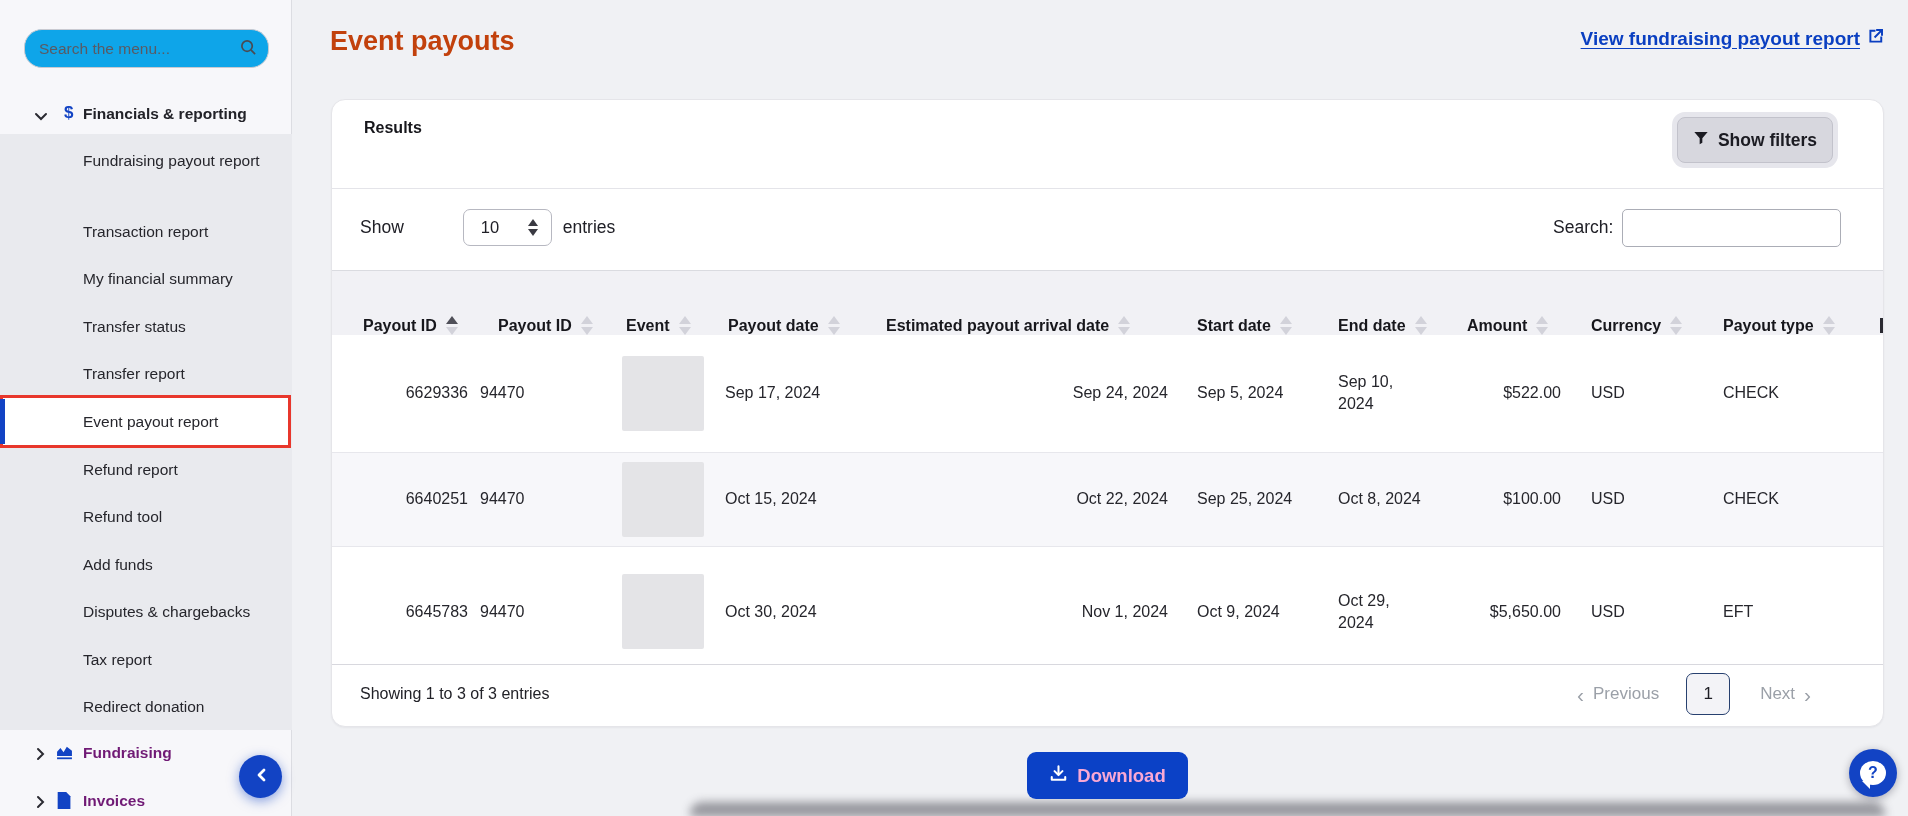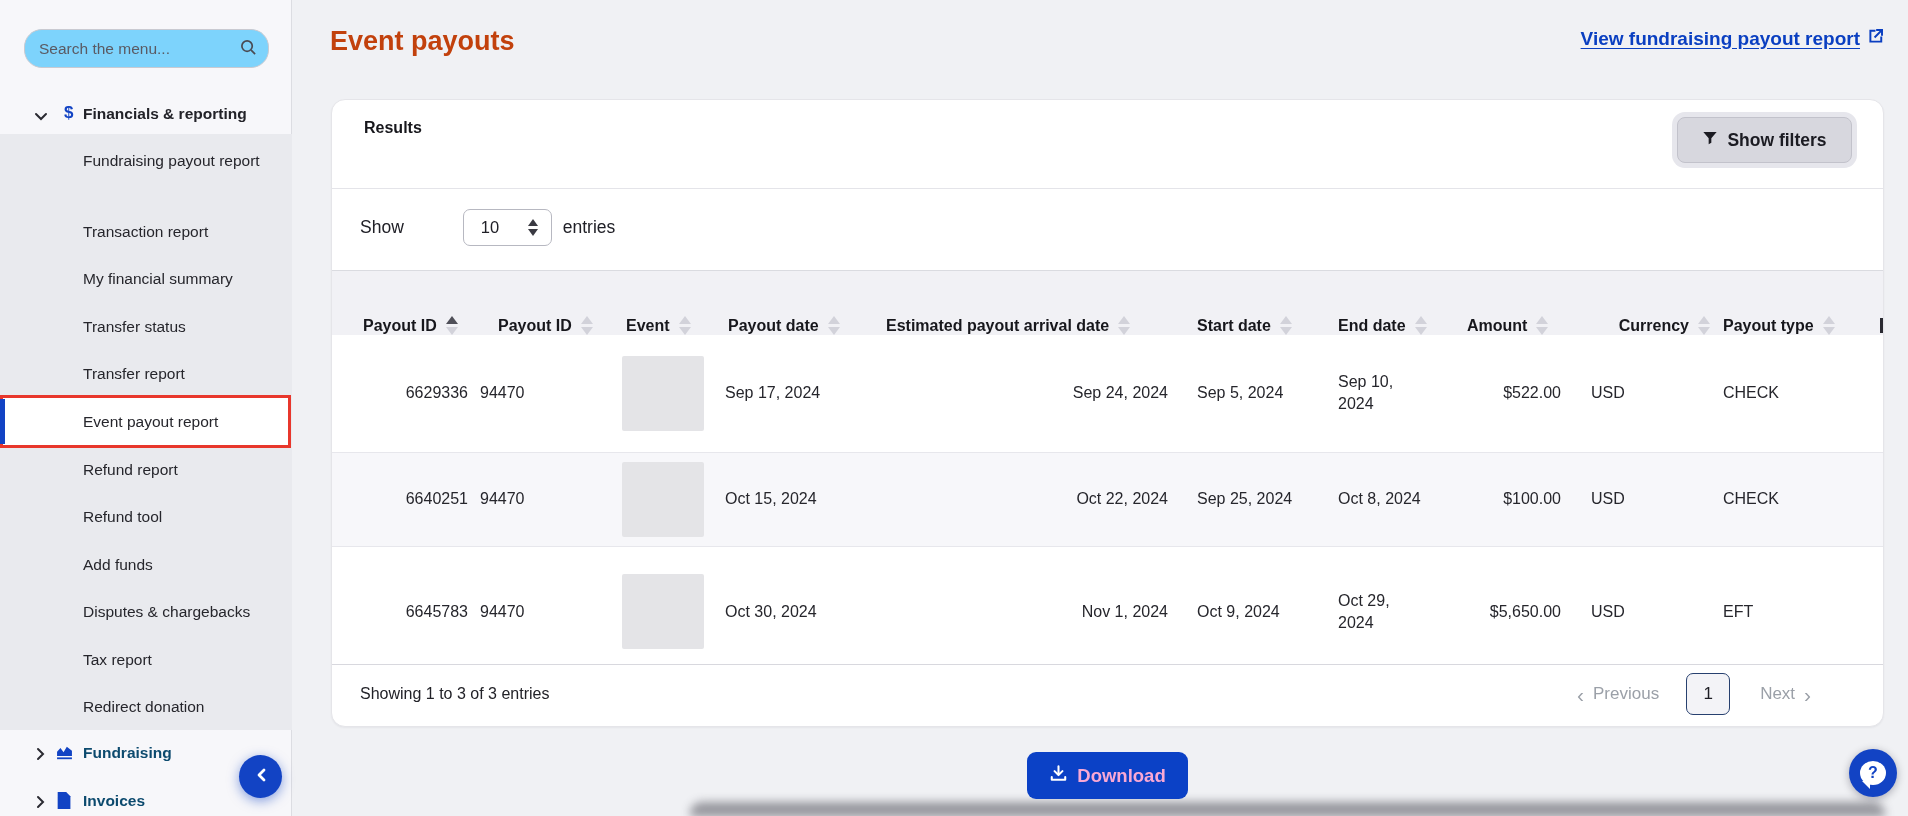--- a/index.html
+++ b/index.html
@@ -3,44 +3,44 @@
 <meta charset="utf-8">
 <style>
   * { margin:0; padding:0; box-sizing:border-box; }
   body { font-family:"Liberation Sans", sans-serif; background:#f0f1f4; }
   .stage { position:relative; width:1908px; height:816px; overflow:hidden; background:#f0f1f4; }
 
   
   .sidebar { position:absolute; left:0; top:0; width:292px; height:816px; background:#f7f7fa; border-right:1px solid #dcdde2; }
   .submenu-bg { position:absolute; left:0; top:134px; width:292px; height:596px; background:#e9eaee; }
   .menu-search { position:absolute; left:24px; top:29px; width:245px; height:39px; }
-  .menu-search input { width:100%; height:100%; border:1px solid #c9cad1; border-radius:18px; background:#7dd3fc; padding:0 38px 0 14px; font-size:15.5px; color:#3c3c44; font-family:"Liberation Sans",sans-serif; }
+  .menu-search input { width:100%; height:100%; border:1px solid #c9cad1; border-radius:18px; background:#0ea5e9; padding:0 38px 0 14px; font-size:15.5px; color:#3c3c44; font-family:"Liberation Sans",sans-serif; }
   .menu-search input::placeholder { color:#5a5a63; }
   .menu-search .mag { position:absolute; right:12px; top:10px; }
   .group-row { position:absolute; left:0; top:94px; width:292px; height:40px; cursor:pointer; }
   .group-row .chev { position:absolute; left:34px; top:14px; }
   .group-row .dollar { position:absolute; left:64px; top:9px; color:#1243c4; font-weight:700; font-size:17px; }
   .group-row .glabel { position:absolute; left:83px; top:11px; font-size:15.5px; font-weight:600; color:#222228; }
   .sub-item { position:absolute; left:83px; font-size:15.5px; color:#26262c; cursor:pointer; z-index:3; line-height:22px; }
   .active-box { position:absolute; left:0px; top:395px; width:291px; height:53px; background:#fff; border:3px solid #e8372c; z-index:2; }
   .accent-bar { position:absolute; left:0px; top:399px; width:5px; height:45px; background:#1243c4; z-index:4; }
   .bottom-row { position:absolute; left:0; width:292px; height:40px; cursor:pointer; }
   .bottom-row .chev { position:absolute; left:36px; top:13px; }
   .bottom-row .bicon { position:absolute; left:56px; top:10px; }
-  .bottom-row .blabel { position:absolute; left:83px; top:10px; font-size:15.5px; font-weight:600; color:#0c4a6e; }
+  .bottom-row .blabel { position:absolute; left:83px; top:10px; font-size:15.5px; font-weight:600; color:#701a75; }
   .collapse-btn { position:absolute; left:239px; top:755px; width:43px; height:43px; border-radius:50%; background:#1243c4; border:none; display:flex; align-items:center; justify-content:center; cursor:pointer; box-shadow:0 3px 12px rgba(18,67,196,.5); z-index:6; }
 
   
   .page-title { position:absolute; left:330px; top:26px; font-size:27px; font-weight:700; color:#c2410c; }
   .top-link { position:absolute; right:23px; top:27px; display:flex; align-items:center; gap:7px; color:#0a3fc1; font-size:19px; font-weight:700; text-decoration:underline; text-underline-offset:3px; cursor:pointer; }
 
   
   .card { position:absolute; left:331px; top:99px; width:1553px; height:628px; background:#fff; border:1px solid #e5e5e9; border-radius:14px; box-shadow:0 1px 2px rgba(20,20,40,.05); }
   .card-title { position:absolute; left:364px; top:119px; font-size:16px; font-weight:700; color:#17171c; z-index:2; }
-  .show-filters { position:absolute; left:1677px; top:117px; width:175px; height:46px; background:#d7d7de; border:1px solid #c2c2cb; border-radius:8px; box-shadow:0 0 0 5px #e6e6ec; display:flex; align-items:center; justify-content:center; gap:9px; font-size:17.5px; font-weight:600; color:#1b1b22; cursor:pointer; z-index:2; font-family:"Liberation Sans",sans-serif; }
+  .show-filters { position:absolute; left:1677px; top:117px; width:156px; height:46px; background:#d7d7de; border:1px solid #c2c2cb; border-radius:8px; box-shadow:0 0 0 5px #e6e6ec; display:flex; align-items:center; justify-content:center; gap:9px; font-size:17.5px; font-weight:600; color:#1b1b22; cursor:pointer; z-index:2; font-family:"Liberation Sans",sans-serif; }
   .card-divider { position:absolute; left:332px; top:188px; width:1551px; height:1px; background:#e4e4e9; z-index:2; }
 
   .show-group { position:absolute; left:360px; top:208px; height:38px; display:flex; align-items:center; gap:11px; font-size:17.5px; color:#202027; z-index:2; }
   .select-box { position:relative; width:89px; height:37px; border:1px solid #b7b8c1; border-radius:7px; background:#fff; display:flex; align-items:center; padding-left:17px; font-size:16.5px; color:#202027; cursor:pointer;margin-left:48px; }
   .select-box .arrows { position:absolute; right:13px; top:9px; display:flex; flex-direction:column; gap:3px; }
   .select-box .arrows .a-up { width:0;height:0;border-left:5px solid transparent;border-right:5px solid transparent;border-bottom:7px solid #3a3a42; }
   .select-box .arrows .a-dn { width:0;height:0;border-left:5px solid transparent;border-right:5px solid transparent;border-top:7px solid #3a3a42; }
   .search-group { position:absolute; left:1553px; top:208px; height:39px; display:flex; align-items:center; gap:9px; font-size:17.5px; color:#202027; z-index:2; }
   .search-group input { width:219px; height:38px; border:1px solid #abadb6; border-radius:5px; background:#fff; padding:0 10px; font-size:16px; font-family:"Liberation Sans",sans-serif; }
 
@@ -71,21 +71,21 @@
   td:nth-child(9){ padding-left:16px; }
   td:nth-child(10){ padding-left:13px; }
   th:nth-child(1) .th-inner{ padding-left:31px; }
   th:nth-child(2) .th-inner{ padding-left:18px; }
   th:nth-child(3) .th-inner{ padding-left:26px; }
   th:nth-child(4) .th-inner{ padding-left:13px; }
   th:nth-child(5) .th-inner{ padding-left:11px; }
   th:nth-child(6) .th-inner{ padding-left:12px; }
   th:nth-child(7) .th-inner{ padding-left:8px; }
   th:nth-child(8) .th-inner{ padding-left:12px; }
-  th:nth-child(9) .th-inner{ padding-left:16px;justify-content:flex-end; }
+  th:nth-child(9) .th-inner{ padding-left:16px; }
   th:nth-child(10) .th-inner{ padding-left:13px; }
   .stem { width:3px; height:15px; background:#2a2a31; }
   .event-thumb { width:82px; height:75px; background:#e4e4e7; border-radius:2px; }
 
   
   .card-footer { position:absolute; left:332px; top:664px; width:1551px; height:63px; border-top:1px solid #d8d8de; z-index:2; }
   .showing { position:absolute; left:28px; top:20px; font-size:16px; color:#222228; }
   .pagination { position:absolute; left:1245px; top:6px; height:46px; display:flex; align-items:center; }
   .pg-btn { background:none; border:none; color:#9ba0a8; font-size:17px; display:flex; align-items:center; gap:9px; cursor:pointer; font-family:"Liberation Sans",sans-serif; }
   .pg-glyph { font-size:21px; line-height:17px; }
@@ -210,20 +210,24 @@
     <div class="select-box">
       <span>10</span>
       <span class="arrows">
           <span class="a-up"></span>
           <span class="a-dn"></span>
         </span>
     </div>
     <span>entries</span>
   </div>
 
+  <div class="search-group">
+    <span>Search:</span>
+    <input type="text" value="" style="">
+  </div>
 
   <div class="table-clip">
     <table>
       <colgroup>
         <col style="width:148px">
           <col style="width:120px">
           <col style="width:115px">
           <col style="width:160px">
           <col style="width:310px">
           <col style="width:145px">

